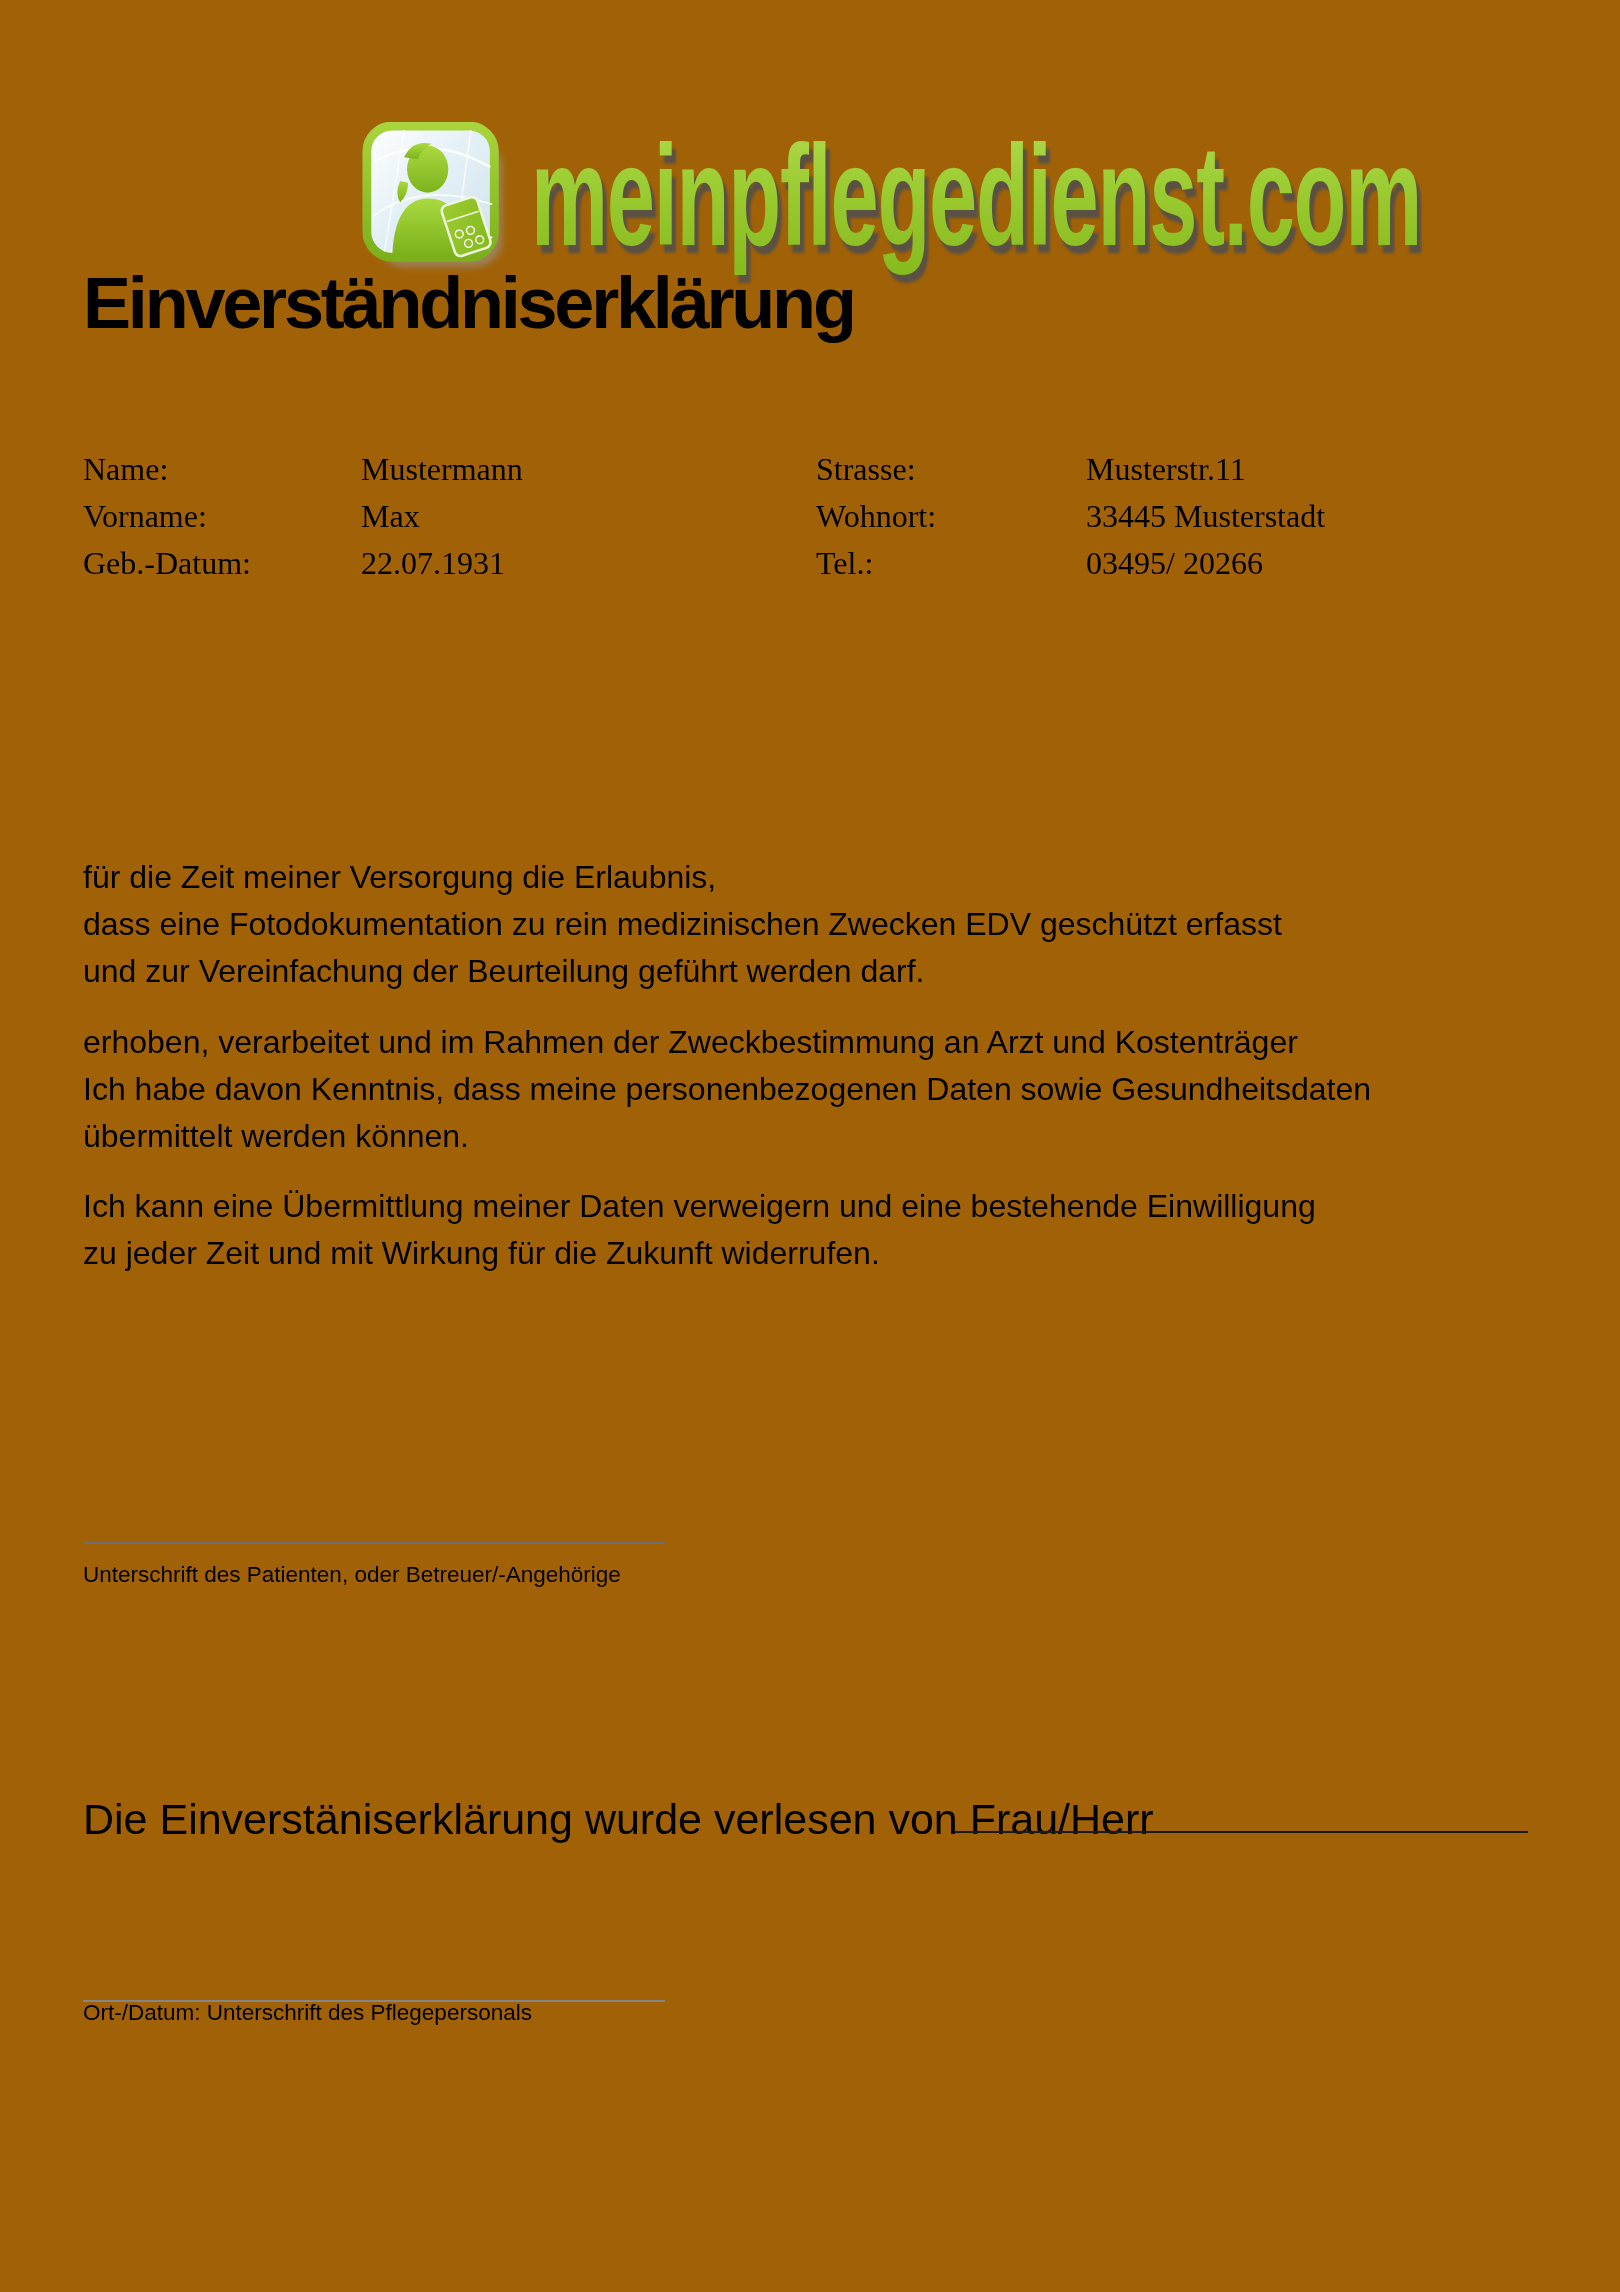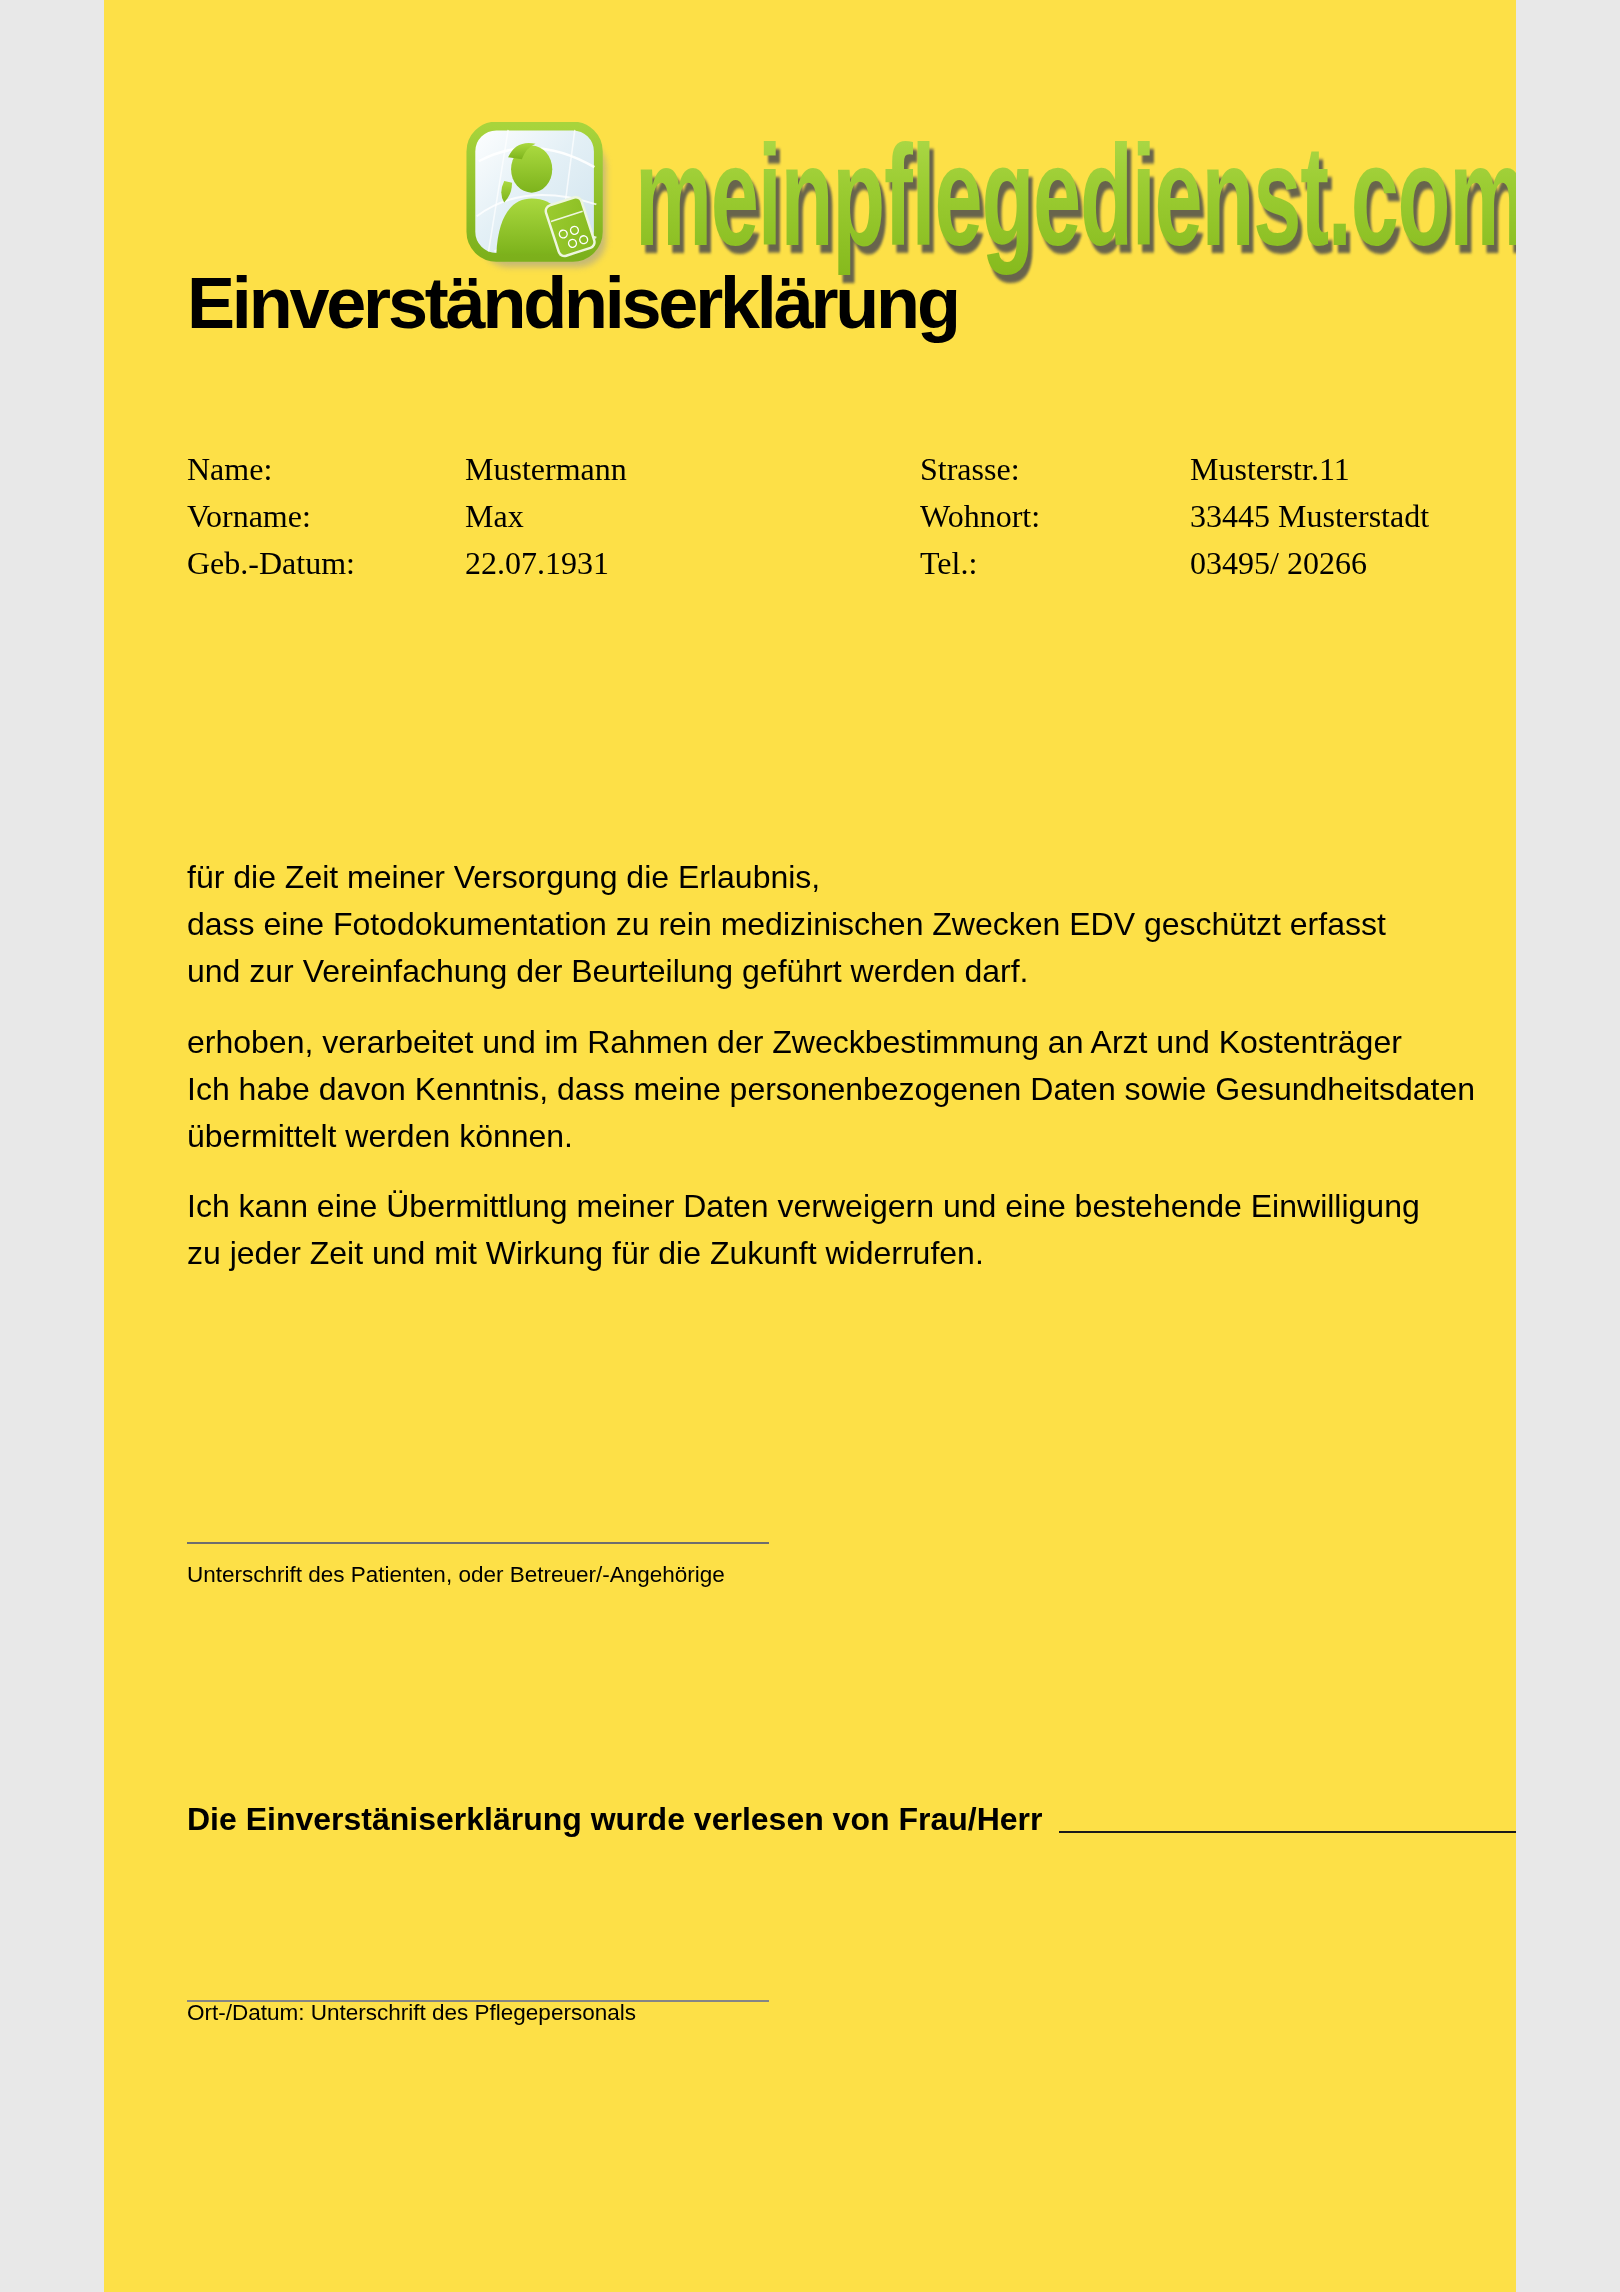--- a/index.html
+++ b/index.html
@@ -1,19 +1,19 @@
 <!DOCTYPE html>
 <html><head>
 <meta charset="utf-8">
 <style>
   html,body{margin:0;padding:0;background:#e8e8e8;}
   .page{
     position:relative;
-    width:1412px;height:2293px;
-    background:#fde047;
+    width:1620px;height:2293px;
+    background:#a16207;
     font-family:"Liberation Sans","DejaVu Sans",sans-serif;
     color:#000;
     overflow:hidden;
     margin:0 auto;
   }
   
   .logo-icon{position:absolute;left:361px;top:122px;width:149px;height:157px;}
   .wordmark{
     position:absolute;left:531px;top:125px;
     font-size:142px;line-height:142px;font-weight:bold;
@@ -50,21 +50,21 @@
   .para-2{top:1019px;line-height:47px;}
   .para-3{top:1183px;line-height:47px;}
   
   .sig-line{position:absolute;height:0;border-top:2px solid #6e6e6e;}
   .sig-line-1{left:83px;top:1542px;width:582px;}
   .sig-line-readby{left:955px;top:1831px;width:573px;border-top-color:#1a1a1a;}
   .sig-line-2{left:83px;top:2000px;width:582px;border-top-color:#858585;}
   .sig-label{position:absolute;left:83px;font-size:22.5px;line-height:29px;white-space:nowrap;}
   .sig-label-1{top:1560px;}
   .sig-label-2{top:1998px;}
-  .readby-text{position:absolute;left:83px;top:1802px;font-size:32px;line-height:35px;white-space:nowrap;font-weight:bold;}
+  .readby-text{position:absolute;left:83px;top:1802px;font-size:43px;line-height:35px;white-space:nowrap;}
 </style>
 </head>
 <body>
 
 <div class="page">
 
   <svg class="logo-icon" viewBox="0 0 152 160" xmlns="http://www.w3.org/2000/svg">
     <defs>
       <linearGradient id="bgG" x1="0" y1="0" x2="1" y2="1">
         <stop offset="0" stop-color="#ffffff"></stop>

